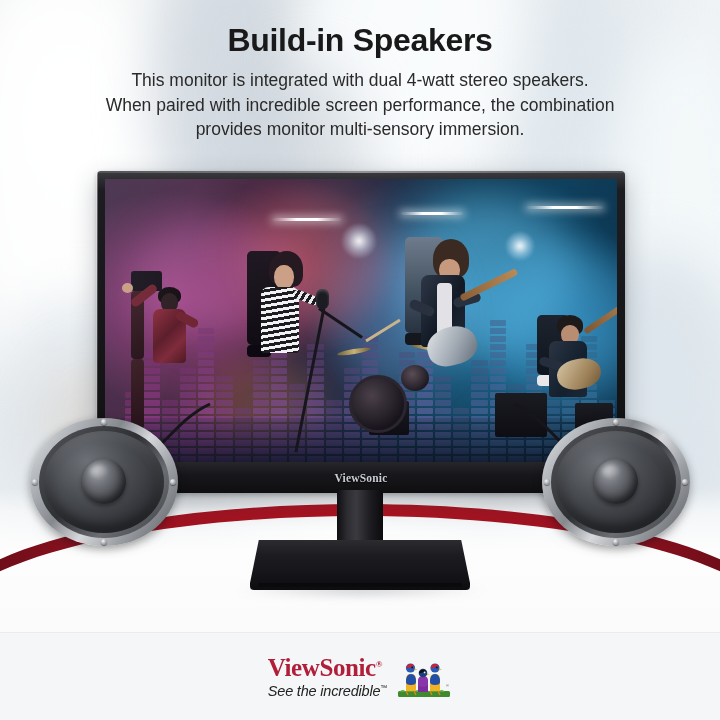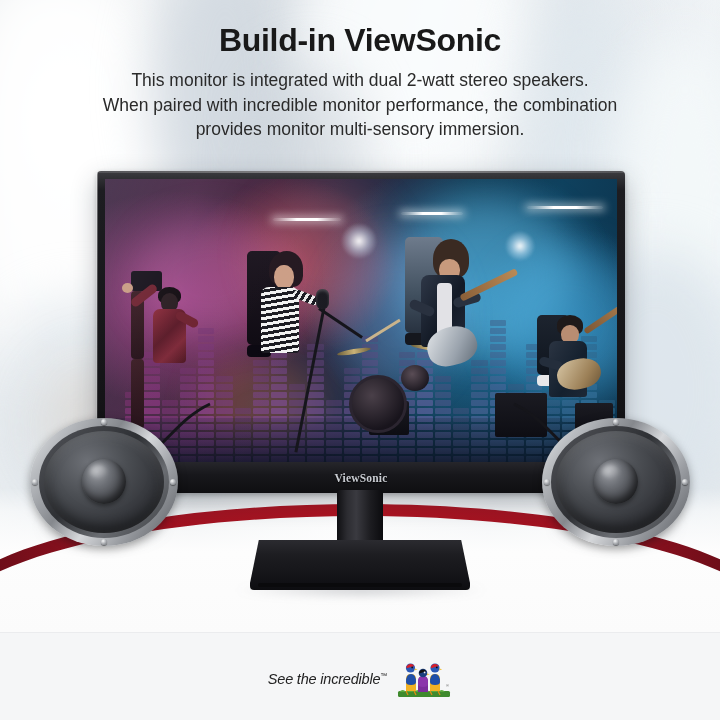--- a/index.html
+++ b/index.html
@@ -339,24 +339,24 @@
   <div class="bg-blob bb2"></div>
   <div class="bg-blob bb3"></div>
   <div class="bg-blob bb4"></div>
   <div class="bg-blob bb5"></div>
   <div class="bg-blob bb6"></div>
   <div class="bg-blob bb7"></div>
   <div class="bg-blob bb8"></div>
   <div class="bg-blob bb-warm"></div>
   <div class="floor"></div>
 
-  <div class="headline">Build-in ViewSonic</div>
+  <div class="headline">Build-in Speakers</div>
   <div class="subcopy">
-    <span>This monitor is integrated with dual 2-watt stereo speakers.</span>
-    <span>When paired with incredible monitor performance, the combination</span>
+    <span>This monitor is integrated with dual 4-watt stereo speakers.</span>
+    <span>When paired with incredible screen performance, the combination</span>
     <span>provides monitor multi-sensory immersion.</span>
   </div>
 
   <svg class="swoosh" viewBox="0 0 720 120" preserveAspectRatio="none">
     <defs>
       <linearGradient id="swgrad" x1="0" y1="0" x2="1" y2="0">
         <stop offset="0%" stop-color="#6b0d18"></stop>
         <stop offset="18%" stop-color="#9c1322"></stop>
         <stop offset="50%" stop-color="#b0121f"></stop>
         <stop offset="82%" stop-color="#9c1322"></stop>
@@ -885,20 +885,23 @@
     <div class="spk-dome"></div>
     <div class="screwdot sd-top"></div>
     <div class="screwdot sd-bot"></div>
     <div class="screwdot sd-l"></div>
     <div class="screwdot sd-r"></div>
   </div>
 
   <div class="footer">
     <div class="footer-inner">
       <div class="vs-wordmark">
+        <div class="vs-name">
+          <span>ViewSonic</span><sup>®</sup>
+        </div>
         <div class="vs-tag">
           <span>See the incredible</span><sup>™</sup>
         </div>
       </div>
       <svg class="vs-birds" viewBox="0 0 56 44">
 
         <rect x="2" y="36" width="52" height="6" rx="1.5" fill="#3f8a2e"></rect>
         <path d="M3,37 q4,-4 7,0 q4,-4 8,0 q4,-4 8,0 q4,-4 8,0 q4,-4 8,0 q4,-4 7,0 z" fill="#5aa83c"></path>
 
         <g>

